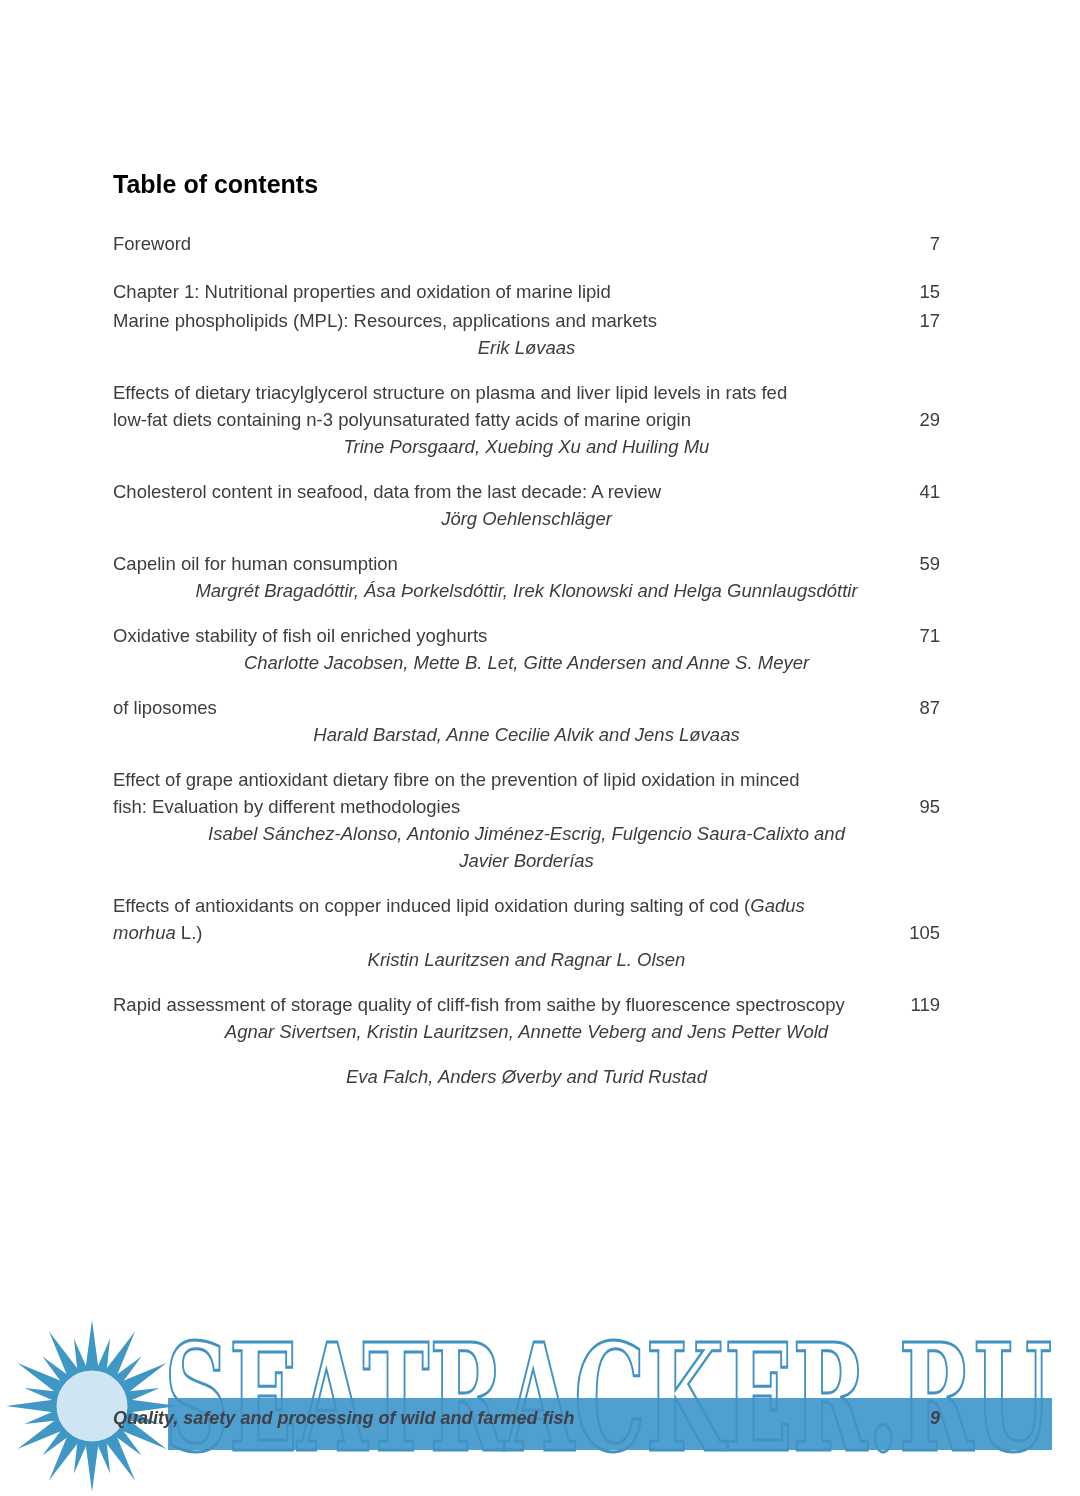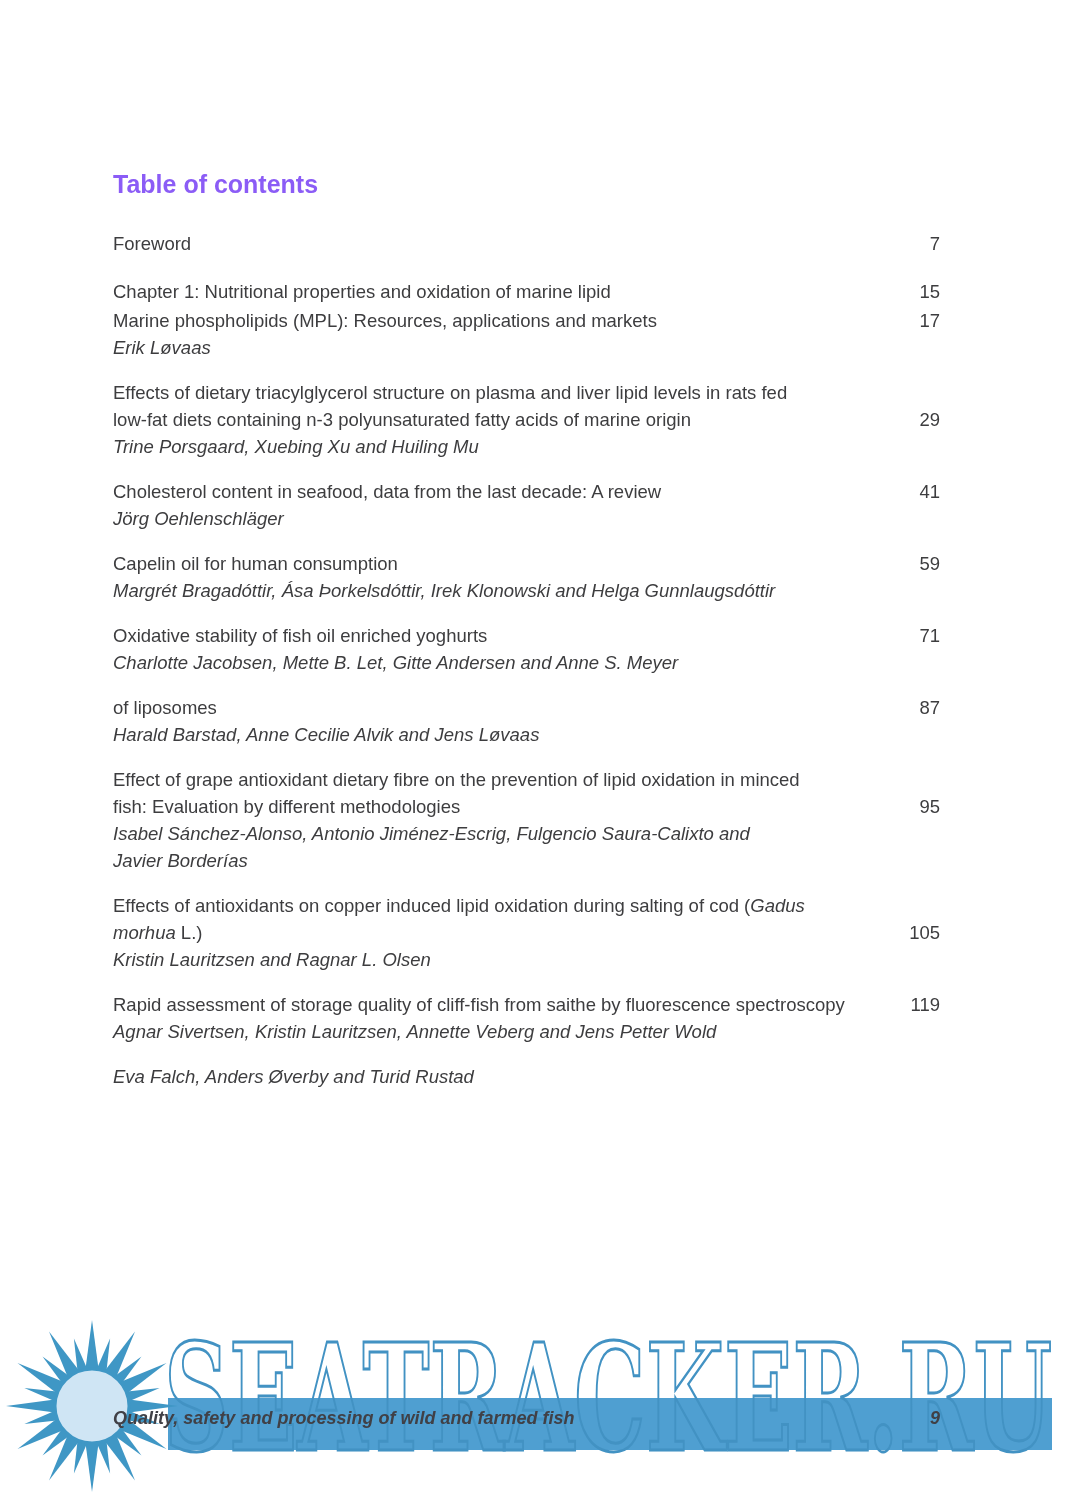--- a/index.html
+++ b/index.html
@@ -14,35 +14,35 @@
   }
   .content {
     position: absolute;
     left: 113px;
     top: 170px;
     width: 827px;
   }
   .heading {
     font-size: 25px;
     font-weight: bold;
-    color: #8b5cf6;
+    color: #000000;
     margin-bottom: 31px;
   }
   .toc-entry {
     font-size: 18.5px;
     line-height: 27px;
     margin-bottom: 18px;
   }
   .toc-entry.style-simple { margin-bottom: 21px; }
   .toc-entry.style-chapter { font-weight: normal; margin-bottom: 2px; }
   .title-row { display: flex; align-items: flex-end; }
   .entry-title { flex: 1 1 auto; min-width: 0; padding-right: 8px; }
   .title-line { white-space: nowrap; }
   .entry-page { white-space: nowrap; text-align: right; min-width: 34px; }
-  .entry-authors { font-style: italic; }
+  .entry-authors { font-style: italic; text-align: center; }
   .seg-italic { font-style: italic; }
 
   
   .watermark-band {
     position: absolute;
     left: 168px;
     top: 1398px;
     width: 884px;
     height: 52px;
     z-index: 10;

